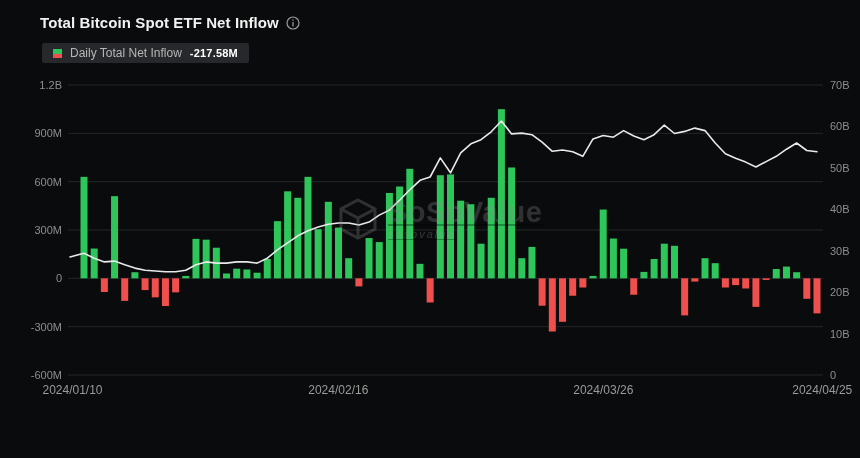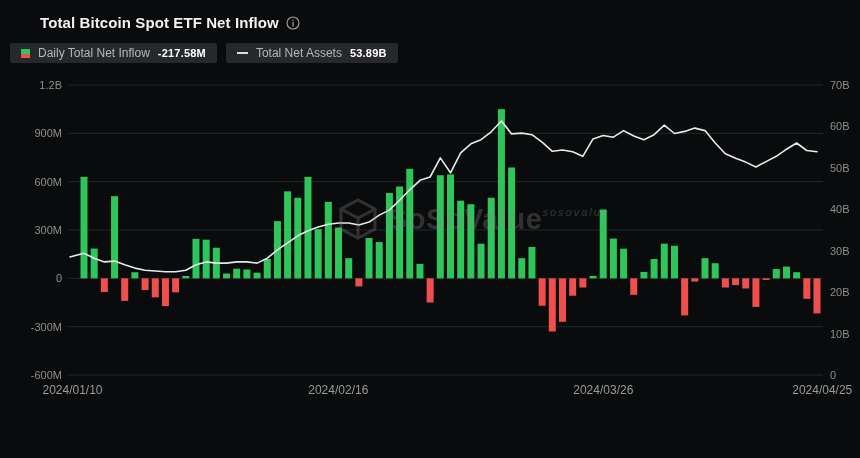--- a/index.html
+++ b/index.html
@@ -12,34 +12,34 @@
   .title-row{
     position:absolute;left:12px;top:14px;display:flex;align-items:center;gap:7px;margin-left:28px;
   }
   .title{font-size:15px;font-weight:bold;color:#f2f2f2;letter-spacing:.1px;}
   .info-icon{display:inline-flex;align-items:center;justify-content:center;}
   .legend-row{
     position:absolute;left:10px;top:43px;display:flex;gap:9px;
   }
   .chip{
     display:inline-flex;align-items:center;gap:8px;height:20px;
-    background:#26282b;border-radius:2px;padding:0 11px;cursor:pointer;
+    background:#26282b;border-radius:2px;padding:0 11px;cursor:pointer;margin-left:32px;
   }
   .chip-label{font-size:12px;color:#b6b6b6;}
   .chip-value{font-size:11px;font-weight:bold;color:#fff;letter-spacing:.2px;}
   .split-square{width:9px;height:9px;display:inline-block;position:relative;}
   .split-square .top{position:absolute;left:0;top:0;width:9px;height:5px;}
   .split-square .bot{position:absolute;left:0;top:5px;width:9px;height:4px;}
   .dash-icon{width:11px;height:2px;display:inline-block;background:#dcdcdc;}
   svg.chart{position:absolute;left:0;top:0;}
   .watermark{
     position:absolute;left:338px;top:198px;display:flex;align-items:center;gap:10px;
     opacity:.30;pointer-events:none;
   }
-  .wm-text-col{display:flex;flex-direction:row;line-height:1;}
+  .wm-text-col{display:flex;flex-direction:column;line-height:1;text-decoration:underline;}
   .wm-main{font-size:29px;font-weight:bold;color:#8a8a8a;letter-spacing:.5px;}
   .wm-sub{font-size:11px;font-style:italic;color:#9a9a9a;margin-top:2px;letter-spacing:2px;}
 </style>
 </head>
 <body>
 
 <div class="card">
 
   <div class="title-row">
     <span class="title">Total Bitcoin Spot ETF Net Inflow</span>
@@ -53,25 +53,20 @@
   </div>
 
   <div class="legend-row">
     <div class="chip">
       <span class="split-square">
         <span class="top" style="background:#2ec65b"></span>
         <span class="bot" style="background:#f0504d"></span>
       </span>
       <span class="chip-label">Daily Total Net Inflow</span>
       <span class="chip-value">-217.58M</span>
-    </div>
-    <div class="chip">
-      <span class="dash-icon"></span>
-      <span class="chip-label">Total Net Assets</span>
-      <span class="chip-value">53.89B</span>
     </div>
   </div>
 
   <svg class="chart" id="chart" width="860" height="458" viewBox="0 0 860 458">
       <line x1="68" x2="823" y1="85" y2="85" stroke="#242628" stroke-width="1"></line>
       <line x1="68" x2="823" y1="133.33333333333331" y2="133.33333333333331" stroke="#242628" stroke-width="1"></line>
       <line x1="68" x2="823" y1="181.66666666666666" y2="181.66666666666666" stroke="#242628" stroke-width="1"></line>
       <line x1="68" x2="823" y1="230" y2="230" stroke="#242628" stroke-width="1"></line>
       <line x1="68" x2="823" y1="278.3333333333333" y2="278.3333333333333" stroke="#242628" stroke-width="1"></line>
       <line x1="68" x2="823" y1="326.6666666666667" y2="326.6666666666667" stroke="#242628" stroke-width="1"></line>

